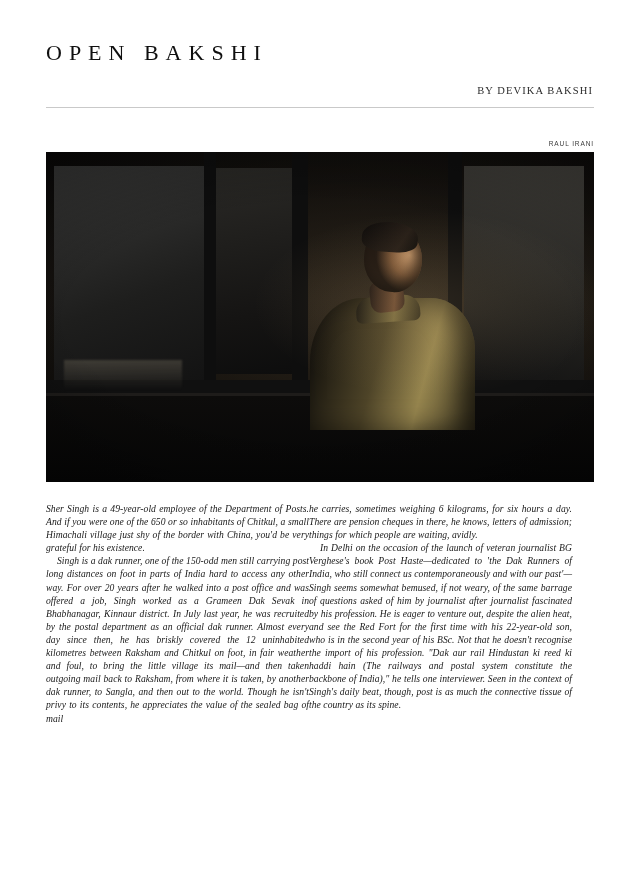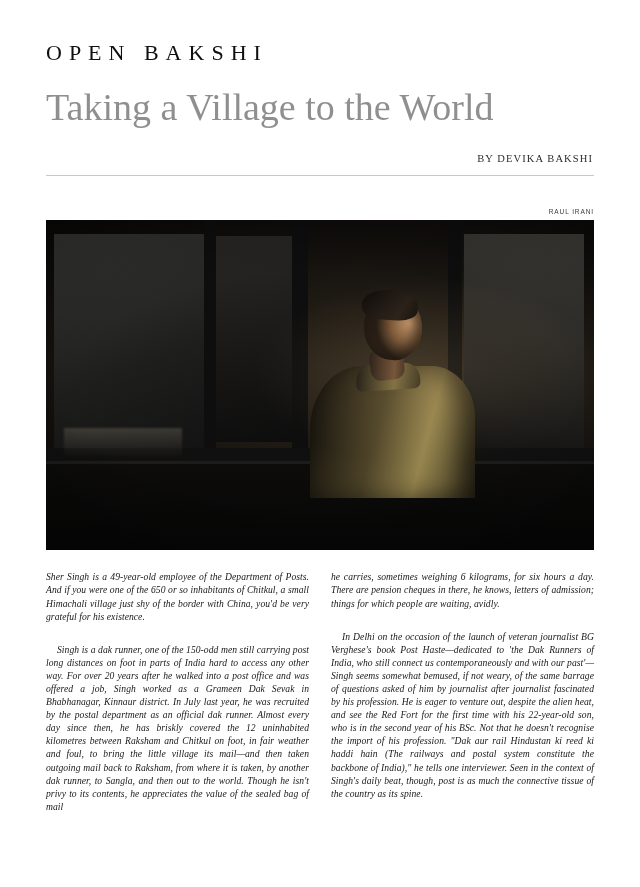--- a/index.html
+++ b/index.html
@@ -195,43 +195,41 @@
     position: absolute;
     inset: 0;
     background: radial-gradient(120% 90% at 50% 50%, rgba(0,0,0,0) 38%, rgba(0,0,0,.72) 100%);
     pointer-events: none;
   }
 
   
   .columns {
     margin-top: 20px;
     display: flex;
-    gap: 22px;
   }
   .col {
     width: 263px;
     font-family: "Liberation Serif", serif;
     font-style: italic;
     font-size: 9.6px;
     line-height: 13.1px;
     text-align: justify;
     color: #171717;
     letter-spacing: 0.05px;
   }
   .col p { margin: 0; }
-  .col p.indent { text-indent: 11px; margin-top: 20px; }
+  .col p.indent { text-indent: 11px; }
 </style>
 </head>
 <body>
 
 <div class="page">
 
   <div>
     <div class="kicker">OPEN BAKSHI</div>
-    <h1 class="headline">Taking a Village to the World</h1>
     <div class="byline">BY DEVIKA BAKSHI</div>
     <div class="rule"></div>
   </div>
 
   <div class="photo-block">
     <div class="photo-credit">RAUL IRANI</div>
     <div class="photo">
       <div class="ph-bg"></div>
       <div class="ph-pane left"></div>
       <div class="ph-pane midleft"></div>

